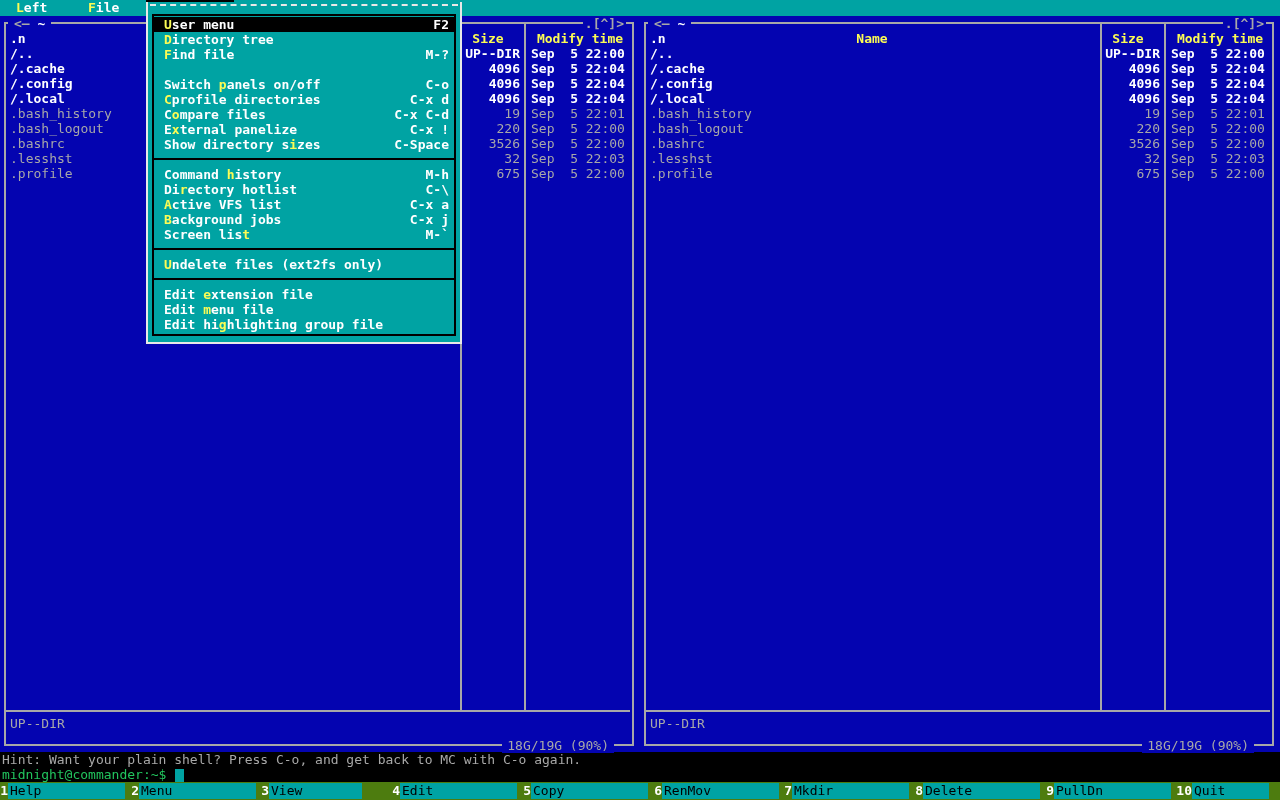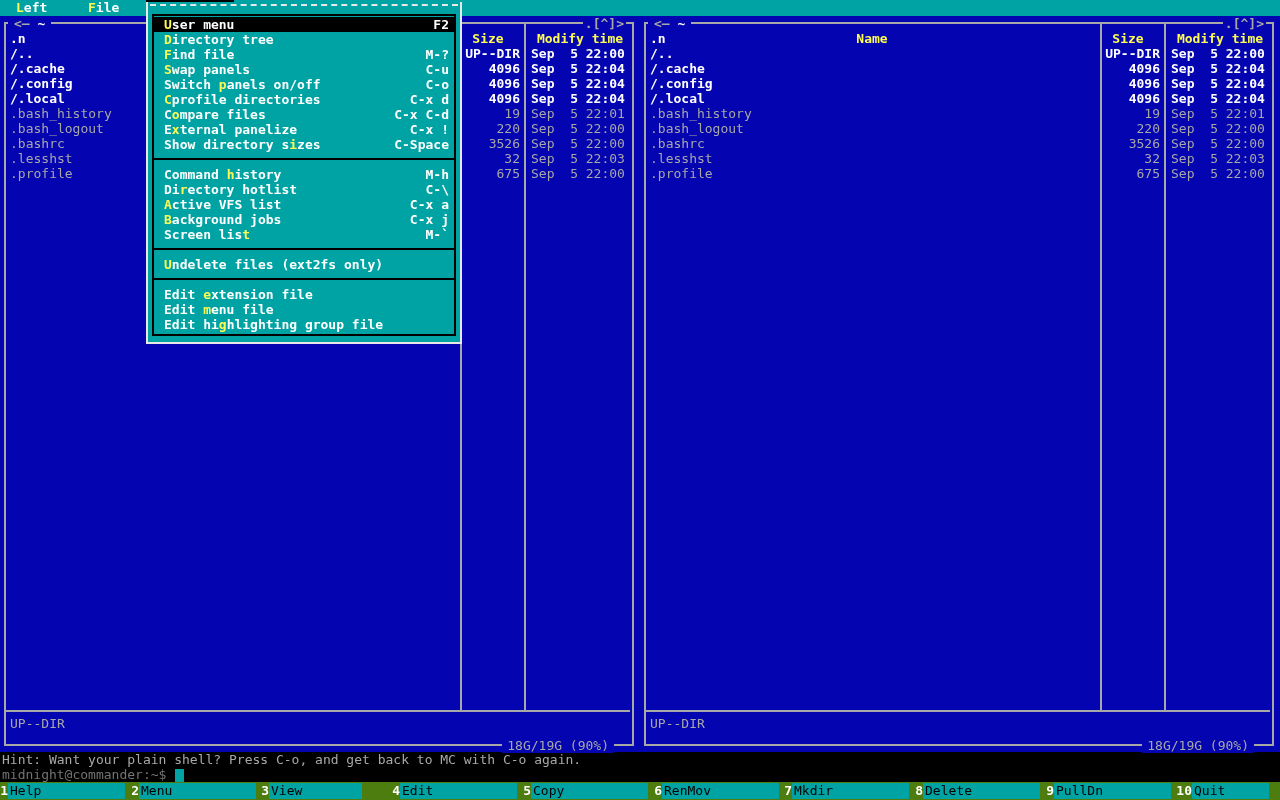--- a/index.html
+++ b/index.html
@@ -42,21 +42,21 @@
   .dd-frame{position:absolute;left:4px;top:12px;width:304px;height:322px;border:2px solid #000}
   .dd-item{position:absolute;left:0;width:300px;height:15px;line-height:15px;color:#FFFFFF;white-space:pre}
   .dd-item .hot{color:#FCFC54}
   .dd-item.selected{background:#000}
   .dd-label{position:absolute;left:10px;top:0;white-space:pre}
   .dd-key{position:absolute;right:5px;top:0;white-space:pre}
   .dd-sep{position:absolute;left:0;width:300px;height:2px;background:#000}
 
   
   .hint{position:absolute;left:2px;top:752px;width:1278px;height:15px;line-height:15px;color:#A8A8A8;font-weight:normal;white-space:pre}
-  .promptline{position:absolute;left:2px;top:767px;width:1278px;height:15px;line-height:15px;color:#737373;font-weight:normal;white-space:pre}
+  .promptline{position:absolute;left:2px;top:767px;width:1278px;height:15px;line-height:15px;color:#22c55e;font-weight:normal;white-space:pre}
   .cursor{display:inline-block;width:9px;height:13px;background:#00A3A3;margin-left:9px;vertical-align:middle}
   .fkeybar{position:absolute;left:0;top:782px;width:1280px;height:18px;background:#4d7c0f}
   .fkey{position:absolute;top:1px;height:16px;line-height:16px;white-space:pre}
   .fkey .num{display:inline-block;text-align:right;color:#FFFFFF;font-weight:bold;vertical-align:top}
   .fkey .label{display:inline-block;background:#00A3A3;color:#000;height:16px;font-weight:normal;padding-left:2px;vertical-align:top;overflow:hidden}
 </style>
 </head>
 <body>
 
 <div class="screen">
@@ -195,21 +195,20 @@
       </div>
     <div class="ministatus">UP--DIR</div>
     <div class="freespace">18G/19G (90%)</div>
   </div>
 
   <div class="dropdown">
     <div class="dd-frame">
         <div class="dd-item selected" style="top: 1px;"><span class="dd-label"><span></span><span class="hot">U</span><span>ser menu</span></span><span class="dd-key">F2</span></div>
         <div class="dd-item" style="top: 16px;"><span class="dd-label"><span></span><span class="hot">D</span><span>irectory tree</span></span></div>
         <div class="dd-item" style="top: 31px;"><span class="dd-label"><span></span><span class="hot">F</span><span>ind file</span></span><span class="dd-key">M-?</span></div>
-        <div class="dd-item" style="top: 46px;"><span class="dd-label"><span></span><span class="hot">S</span><span>wap panels</span></span><span class="dd-key">C-u</span></div>
         <div class="dd-item" style="top: 61px;"><span class="dd-label"><span>Switch </span><span class="hot">p</span><span>anels on/off</span></span><span class="dd-key">C-o</span></div>
         <div class="dd-item" style="top: 76px;"><span class="dd-label"><span></span><span class="hot">C</span><span>profile directories</span></span><span class="dd-key">C-x d</span></div>
         <div class="dd-item" style="top: 91px;"><span class="dd-label"><span>C</span><span class="hot">o</span><span>mpare files</span></span><span class="dd-key">C-x C-d</span></div>
         <div class="dd-item" style="top: 106px;"><span class="dd-label"><span>E</span><span class="hot">x</span><span>ternal panelize</span></span><span class="dd-key">C-x !</span></div>
         <div class="dd-item" style="top: 121px;"><span class="dd-label"><span>Show directory s</span><span class="hot">i</span><span>zes</span></span><span class="dd-key">C-Space</span></div>
         <div class="dd-sep" style="top: 142px;"></div>
         <div class="dd-item" style="top: 151px; text-align: right;"><span class="dd-label"><span>Command </span><span class="hot">h</span><span>istory</span></span><span class="dd-key">M-h</span></div>
         <div class="dd-item" style="top: 166px;"><span class="dd-label"><span>Di</span><span class="hot">r</span><span>ectory hotlist</span></span><span class="dd-key">C-\</span></div>
         <div class="dd-item" style="top: 181px;"><span class="dd-label"><span></span><span class="hot">A</span><span>ctive VFS list</span></span><span class="dd-key">C-x a</span></div>
         <div class="dd-item" style="top: 196px;"><span class="dd-label"><span></span><span class="hot">B</span><span>ackground jobs</span></span><span class="dd-key">C-x j</span></div>

